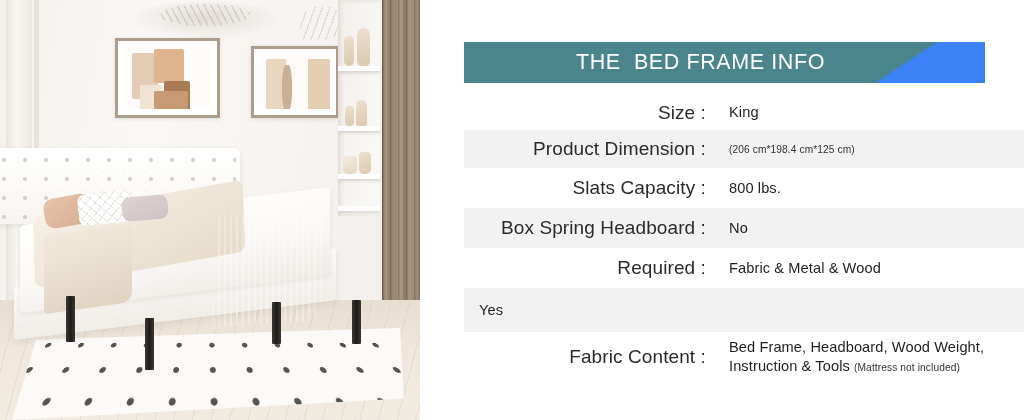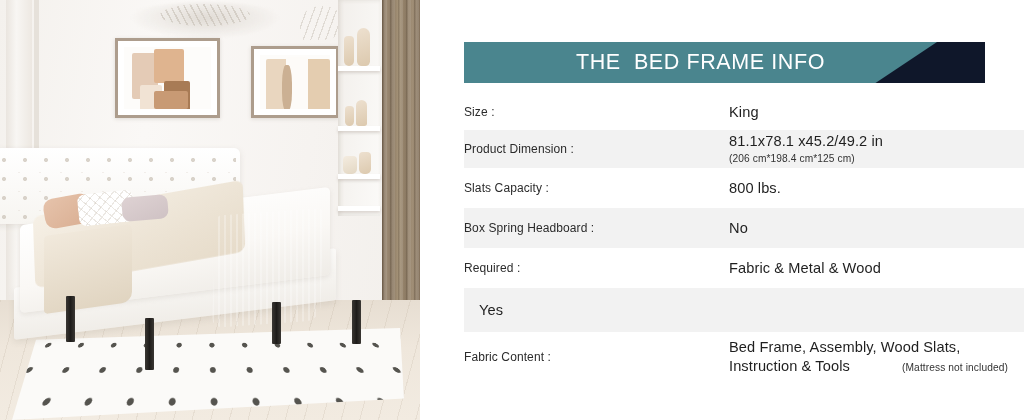--- a/index.html
+++ b/index.html
@@ -185,49 +185,49 @@
   }
   .photo-edge {
     position:absolute; right:0; top:0; width:1px; height:420px; background:#ffffff;
   }
 
   
   .panel { position: absolute; left: 421px; top: 0; width: 603px; height: 420px; background:#fff; }
 
   .header-wrap {
     position: absolute; left: 43px; top: 42px; width: 521px; height: 41px;
-    background: #0f172a;
+    background: #3b82f6;
   }
   .header-teal {
     position: absolute; left: 0; top: 0; width: 473px; height: 41px;
     background: #4a858e;
     clip-path: polygon(0 0, 100% 0, 87% 100%, 0 100%);
   }
   .header-title {
     position: absolute; left: 0; top: 0; width: 473px; height: 41px;
     display: flex; align-items: center; justify-content: center;
     color: #ffffff; font-size: 21.5px; letter-spacing: .6px; white-space: pre;
   }
 
   .rows { position: absolute; left: 0; top: 95px; width: 603px; }
   .row {
     position: relative; display: flex; align-items: center;
     width: 564px; margin-left: 43px; padding: 0;
   }
   .row.alt { background: #f2f2f2; }
   .row .label {
-    width: 250px; padding-right: 8px;
-    font-size: 12px; color: #2b2b2b; line-height: 1.25; letter-spacing: .1px;
+    width: 250px; text-align: right; padding-right: 8px;
+    font-size: 19px; color: #2b2b2b; line-height: 1.25; letter-spacing: .1px;
   }
   .row .value {
     flex: 1; padding-left: 15px;
     font-size: 14.6px; color: #1f1f1f; line-height: 1.3; letter-spacing: .1px;
   }
   .value .sub { display: block; font-size: 10.2px; color: #333; margin-top: 1px; letter-spacing:.1px;}
-  .value .inline-sub { font-size: 10.2px; color: #333; letter-spacing:.1px;margin-left:48px;}
+  .value .inline-sub { font-size: 10.2px; color: #333; letter-spacing:.1px;}
   .r-h35 { height: 35px; }
   .r-h38 { height: 38px; }
   .r-h40 { height: 40px; }
   .r-h44 { height: 44px; }
   .r-h50 { height: 50px; }
 </style>
 </head>
 <body>
 
 <div class="page">
@@ -302,21 +302,20 @@
     <div class="rows">
 
       <div class="row r-h35">
         <div class="label">Size :</div>
         <div class="value">King</div>
       </div>
 
       <div class="row alt r-h38">
         <div class="label">Product Dimension :</div>
         <div class="value">
-          <span>81.1x78.1 x45.2/49.2 in</span>
           <span class="sub">(206 cm*198.4 cm*125 cm)</span>
         </div>
       </div>
 
       <div class="row r-h40">
         <div class="label">Slats Capacity :</div>
         <div class="value">800 lbs.</div>
       </div>
 
       <div class="row alt r-h40">
@@ -329,21 +328,21 @@
         <div class="value">Fabric &amp; Metal &amp; Wood</div>
       </div>
 
       <div class="row alt r-h44">
         <div class="value">Yes</div>
       </div>
 
       <div class="row r-h50">
         <div class="label">Fabric Content :</div>
         <div class="value">
-          <span>Bed Frame, Assembly, Wood Slats,</span><br>
+          <span>Bed Frame, Headboard, Wood Weight,</span><br>
           <span>Instruction &amp; Tools</span>
           <span class="inline-sub">(Mattress not included)</span>
         </div>
       </div>
 
     </div>
   </div>
 </div>
 
 </body></html>

